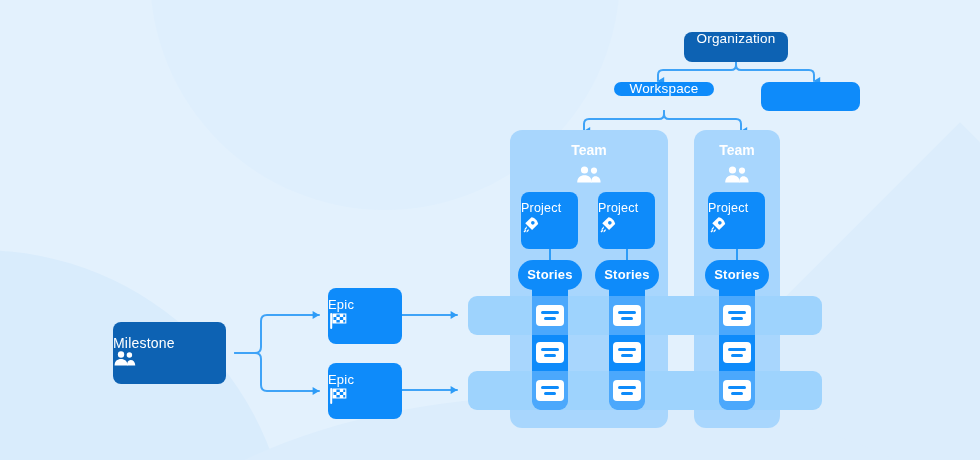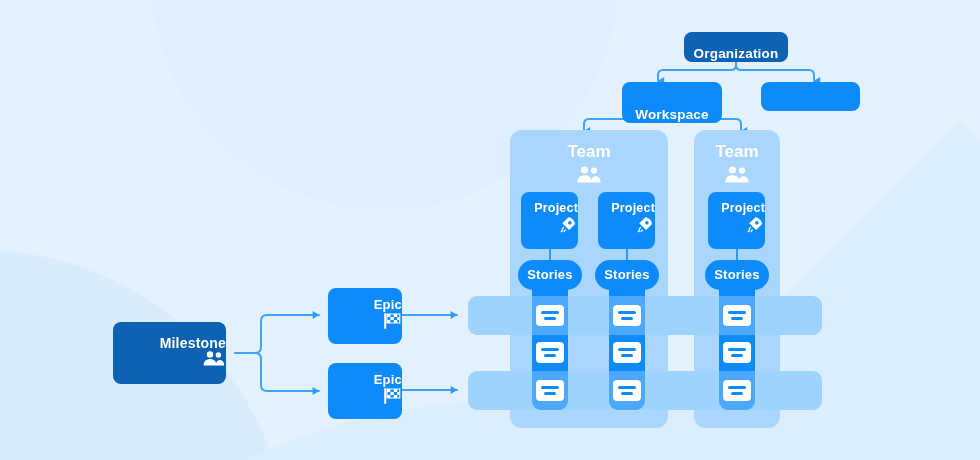--- a/index.html
+++ b/index.html
@@ -12,37 +12,37 @@
 
   
   .bg-deco{position:absolute;pointer-events:none;}
   .deco-1{left:-330px;top:250px;width:620px;height:620px;border-radius:50%;background:#d9ecfc;}
   .deco-2{left:120px;top:395px;width:900px;height:420px;border-radius:50%;background:#dcedfc;}
   .deco-3{left:700px;top:230px;width:520px;height:520px;background:#dcedfc;transform:rotate(45deg);}
   .deco-4{left:150px;top:-260px;width:470px;height:470px;border-radius:50%;background:#dfeffd;}
 
   
   .node{
-    position:absolute;display:flex;align-items:flex-end;justify-content:center;
-    color:#ffffff;font-weight:bold;box-sizing:border-box;
+    position:absolute;display:flex;align-items:flex-start;justify-content:center;
+    color:#ffffff;font-weight:normal;box-sizing:border-box;
   }
   .node-dark{background:#0d62b3;border-radius:8px;}
   .node-bright{background:#0e8bfa;border-radius:8px;}
 
   .node-stack{flex-direction:column;}
 
   .lbl{line-height:1.1;letter-spacing:.2px;}
 
   
   .team-panel{
     position:absolute;background:#a8d6fd;border-radius:12px;
   }
   .team-title{
     position:absolute;width:100%;text-align:center;color:#ffffff;
-    font-size:17px;font-weight:bold;
+    font-size:14px;font-weight:bold;
   }
   .team-icon{position:absolute;width:100%;display:flex;justify-content:center;}
 
   
   .epic-band{position:absolute;background:#9ed3fd;border-radius:9px;}
   .epic-band-over{position:absolute;background:#4ba8fc;}
 
   
   .stories-col{position:absolute;background:#0e8bfa;border-radius:0 0 12px 12px;}
   .stories-pill{
@@ -274,21 +274,21 @@
         <path d="M1.2,16.5 C1.2,11.6 4.4,9.2 8.5,9.2 C12.6,9.2 15.8,11.6 15.8,16.5 Z" fill="#fff"></path>
         <path d="M15.2,16.5 C15.2,12.6 16.6,10.2 19.4,10.2 C22.4,10.2 24.6,12.3 24.6,16.5 Z" fill="#fff"></path>
       </svg>
     </span>
   </div>
 
   <div class="node node-dark" style="left:684px;top:32px;width:104px;height:30px;">
     <span class="lbl" style="font-size:13.5px;">Organization</span>
   </div>
 
-  <div class="node node-bright" style="left:614px;top:82px;width:100px;height:41px;margin-left:8px;">
+  <div class="node node-bright" style="left:614px;top:82px;width:100px;height:14px;">
     <span class="lbl" style="font-size:13.5px;">Workspace</span>
   </div>
 
   <div class="node node-bright" style="left:761px;top:82px;width:99px;height:29px;">
     <span class="lbl" style="font-size:13.5px;"></span>
   </div>
 
 </div>
 
 </body></html>

